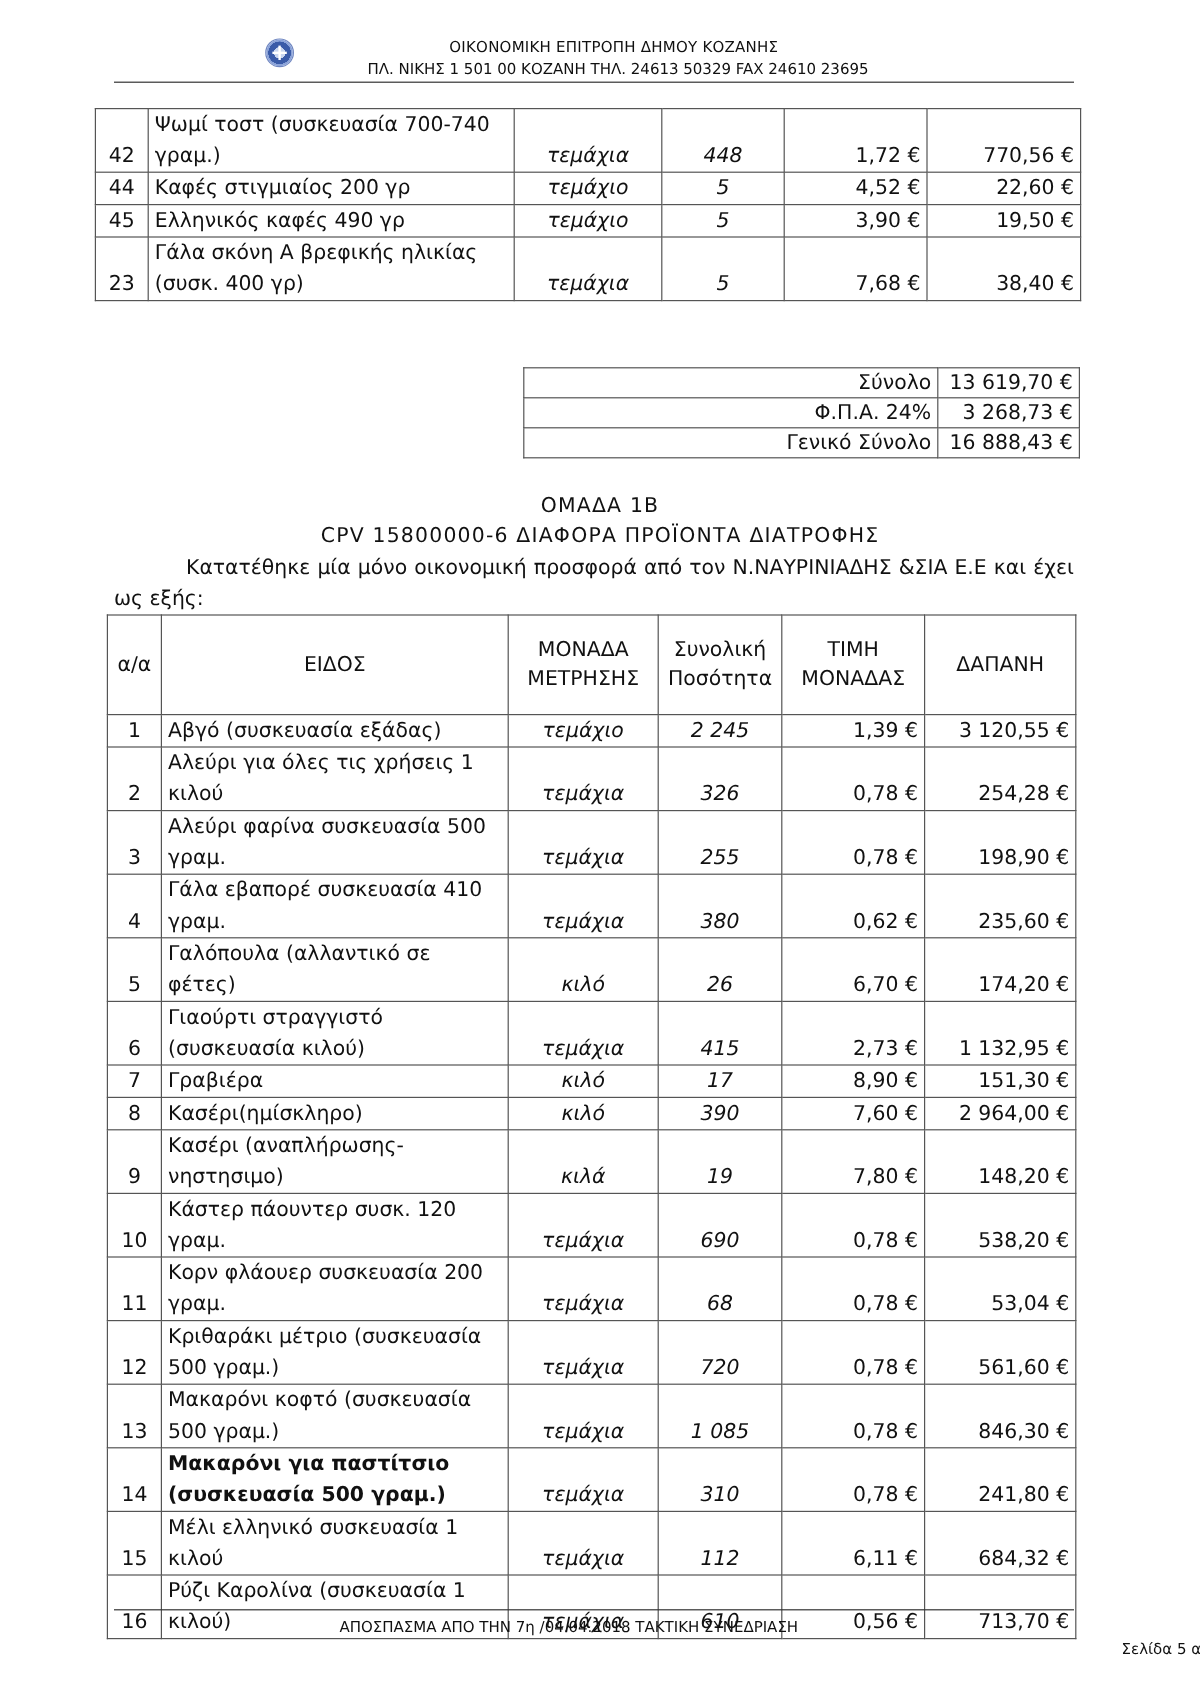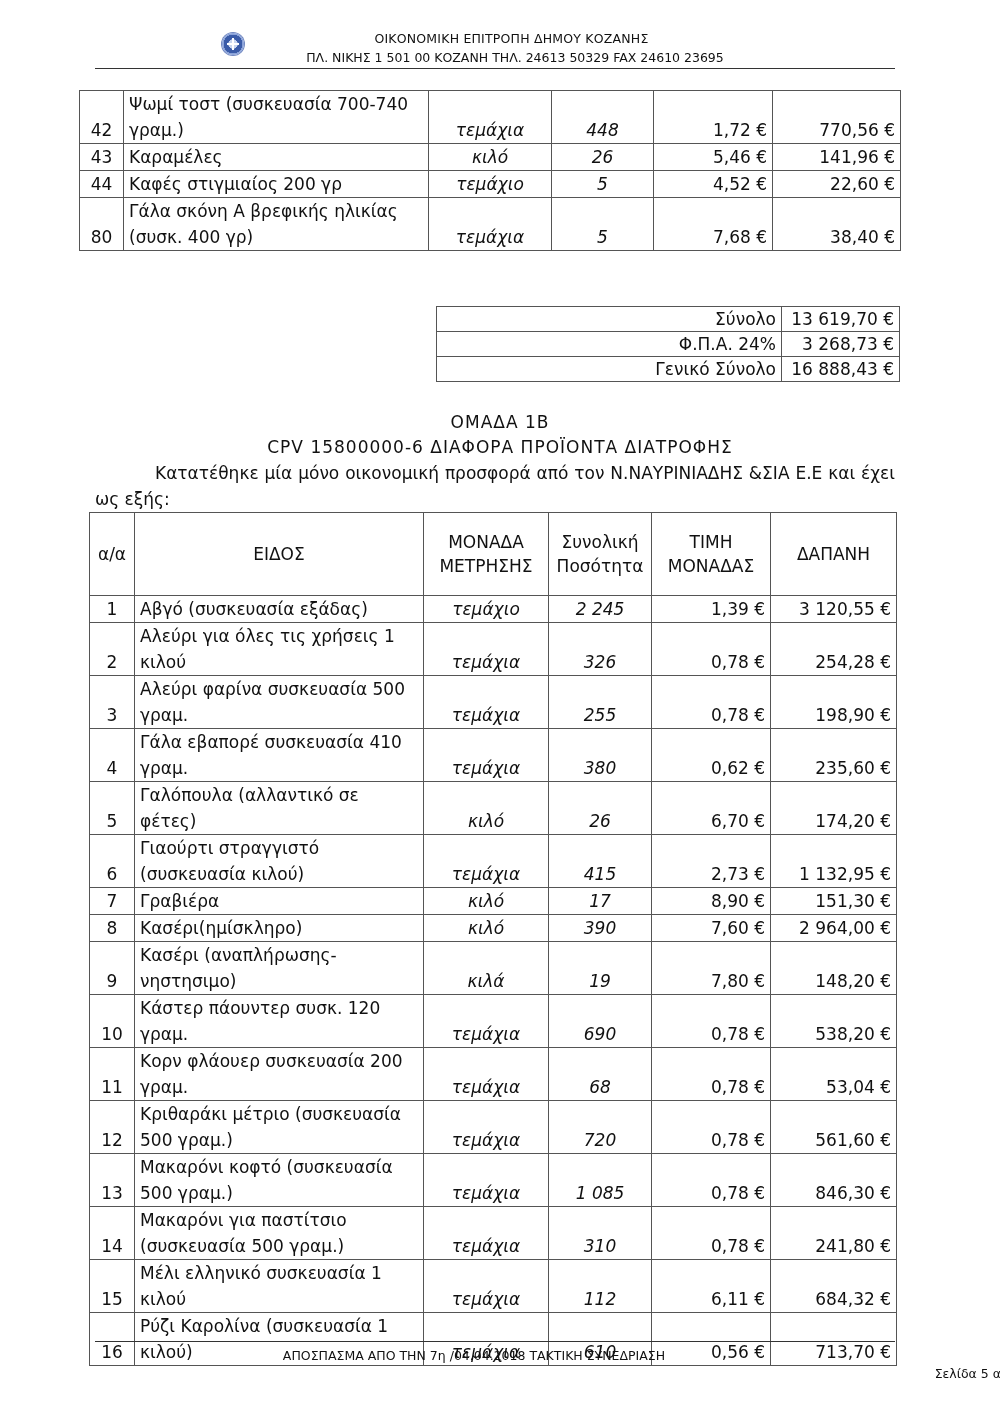--- a/index.html
+++ b/index.html
@@ -66,37 +66,37 @@
   <tbody id="t1-body">
       <tr>
         <td class="c0 num tall">42</td>
         <td class="c1 tall" style="text-align: left;">Ψωμί τοστ (συσκευασία 700-740 γραμ.)</td>
         <td class="c2 center tall">τεμάχια</td>
         <td class="c3 center tall">448</td>
         <td class="c4 right tall">1,72 €</td>
         <td class="c5 right tall">770,56 €</td>
       </tr>
       <tr>
-        <td class="c0 num">43</td>
-        <td class="c1" style="text-align: left;">Καραμέλες</td>
-        <td class="c2 center">κιλό</td>
-        <td class="c3 center">26</td>
-        <td class="c4 right">5,46 €</td>
-        <td class="c5 right">141,96 €</td>
-      </tr>
-      <tr>
         <td class="c0 num">44</td>
         <td class="c1" style="text-align: left;">Καφές στιγμιαίος 200 γρ</td>
         <td class="c2 center">τεμάχιο</td>
         <td class="c3 center">5</td>
         <td class="c4 right">4,52 €</td>
         <td class="c5 right">22,60 €</td>
       </tr>
       <tr>
-        <td class="c0 num tall">80</td>
+        <td class="c0 num">45</td>
+        <td class="c1" style="text-align: left;">Ελληνικός καφές 490 γρ</td>
+        <td class="c2 center">τεμάχιο</td>
+        <td class="c3 center">5</td>
+        <td class="c4 right">3,90 €</td>
+        <td class="c5 right">19,50 €</td>
+      </tr>
+      <tr>
+        <td class="c0 num tall">23</td>
         <td class="c1 tall" style="text-align: left;">Γάλα σκόνη Α βρεφικής ηλικίας (συσκ. 400 γρ)</td>
         <td class="c2 center tall">τεμάχια</td>
         <td class="c3 center tall">5</td>
         <td class="c4 right tall">7,68 €</td>
         <td class="c5 right tall">38,40 €</td>
       </tr>
     </tbody>
 </table>
 
 <table id="totals">
@@ -231,21 +231,21 @@
       <tr>
         <td class="c0 num tall">13</td>
         <td class="c1 tall" style="text-align: left;">Μακαρόνι κοφτό (συσκευασία 500 γραμ.)</td>
         <td class="c2 center tall">τεμάχια</td>
         <td class="c3 center tall">1 085</td>
         <td class="c4 right tall">0,78 €</td>
         <td class="c5 right tall">846,30 €</td>
       </tr>
       <tr>
         <td class="c0 num tall">14</td>
-        <td class="c1 tall" style="text-align: left;">Μακαρόνι  για παστίτσιο (συσκευασία 500 γραμ.)</td>
+        <td class="c1 tall" style="text-align: left; font-weight: bold;">Μακαρόνι  για παστίτσιο (συσκευασία 500 γραμ.)</td>
         <td class="c2 center tall">τεμάχια</td>
         <td class="c3 center tall">310</td>
         <td class="c4 right tall">0,78 €</td>
         <td class="c5 right tall">241,80 €</td>
       </tr>
       <tr>
         <td class="c0 num tall">15</td>
         <td class="c1 tall" style="text-align: left;">Μέλι ελληνικό συσκευασία 1 κιλού</td>
         <td class="c2 center tall">τεμάχια</td>
         <td class="c3 center tall">112</td>

